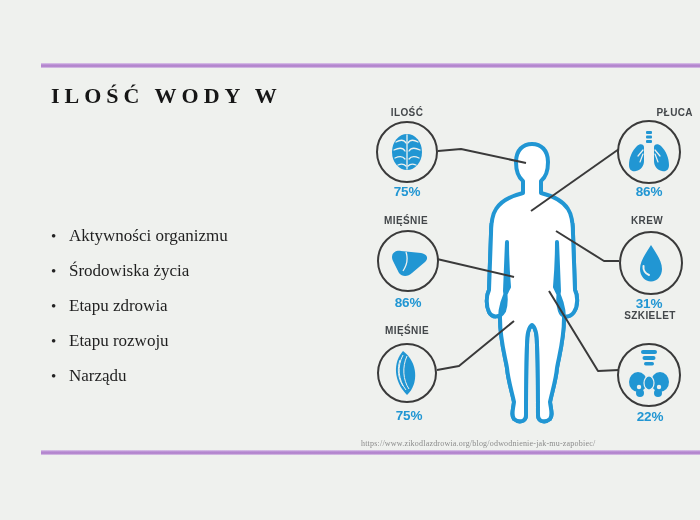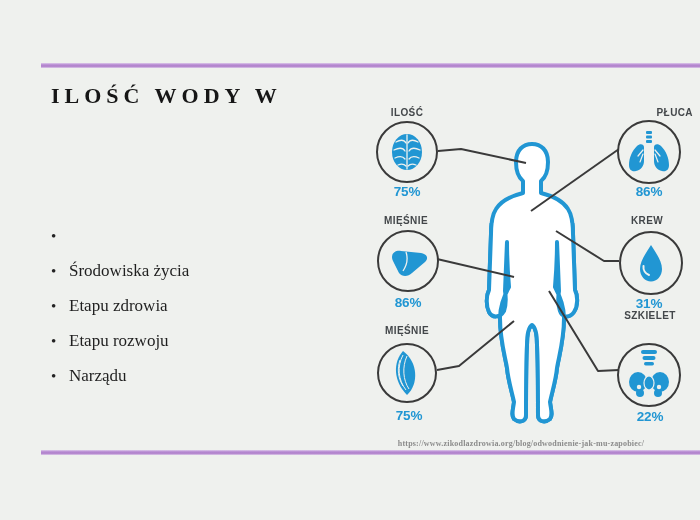--- a/index.html
+++ b/index.html
@@ -24,41 +24,42 @@
   .org-label{position:absolute;width:96px;text-align:center;
              font-family:"Liberation Sans","DejaVu Sans",sans-serif;
              font-size:10px;font-weight:bold;color:#43474a;letter-spacing:.4px;}
   .org-pct{position:absolute;width:96px;text-align:center;
            font-family:"Liberation Sans","DejaVu Sans",sans-serif;
            font-size:13.5px;font-weight:bold;color:#2196d3;letter-spacing:-0.2px;}
   .body-pct{position:absolute;left:455px;top:245px;width:70px;text-align:center;
             font-family:"Liberation Sans","DejaVu Sans",sans-serif;
             font-size:13.5px;font-weight:bold;color:#ffffff;}
 
-  .url{position:absolute;left:320px;top:439px;width:320px;text-align:center;
-       font-size:8px;color:#8b8b8b;letter-spacing:.2px;font-weight:bold;}
+  .url{position:absolute;left:320px;top:439px;width:320px;text-align:left;
+       font-size:8px;color:#8b8b8b;letter-spacing:.2px;}
 
   svg.fig{position:absolute;left:0;top:0;}
 </style>
 </head>
 <body>
 
 <div id="canvas">
 
   <div class="rule rule-top"></div>
   <div class="rule rule-bottom"></div>
 
   <div class="title">
     <div>ILOŚĆ WODY W</div>
   </div>
 
 
   <ul class="bullets">
     <li>
       <span class="dot">•</span>
+      <span>Aktywności organizmu</span>
       </li>
     <li>
       <span class="dot">•</span>
       <span>Środowiska życia</span>
       </li>
     <li>
       <span class="dot">•</span>
       <span>Etapu zdrowia</span>
       </li>
     <li>

